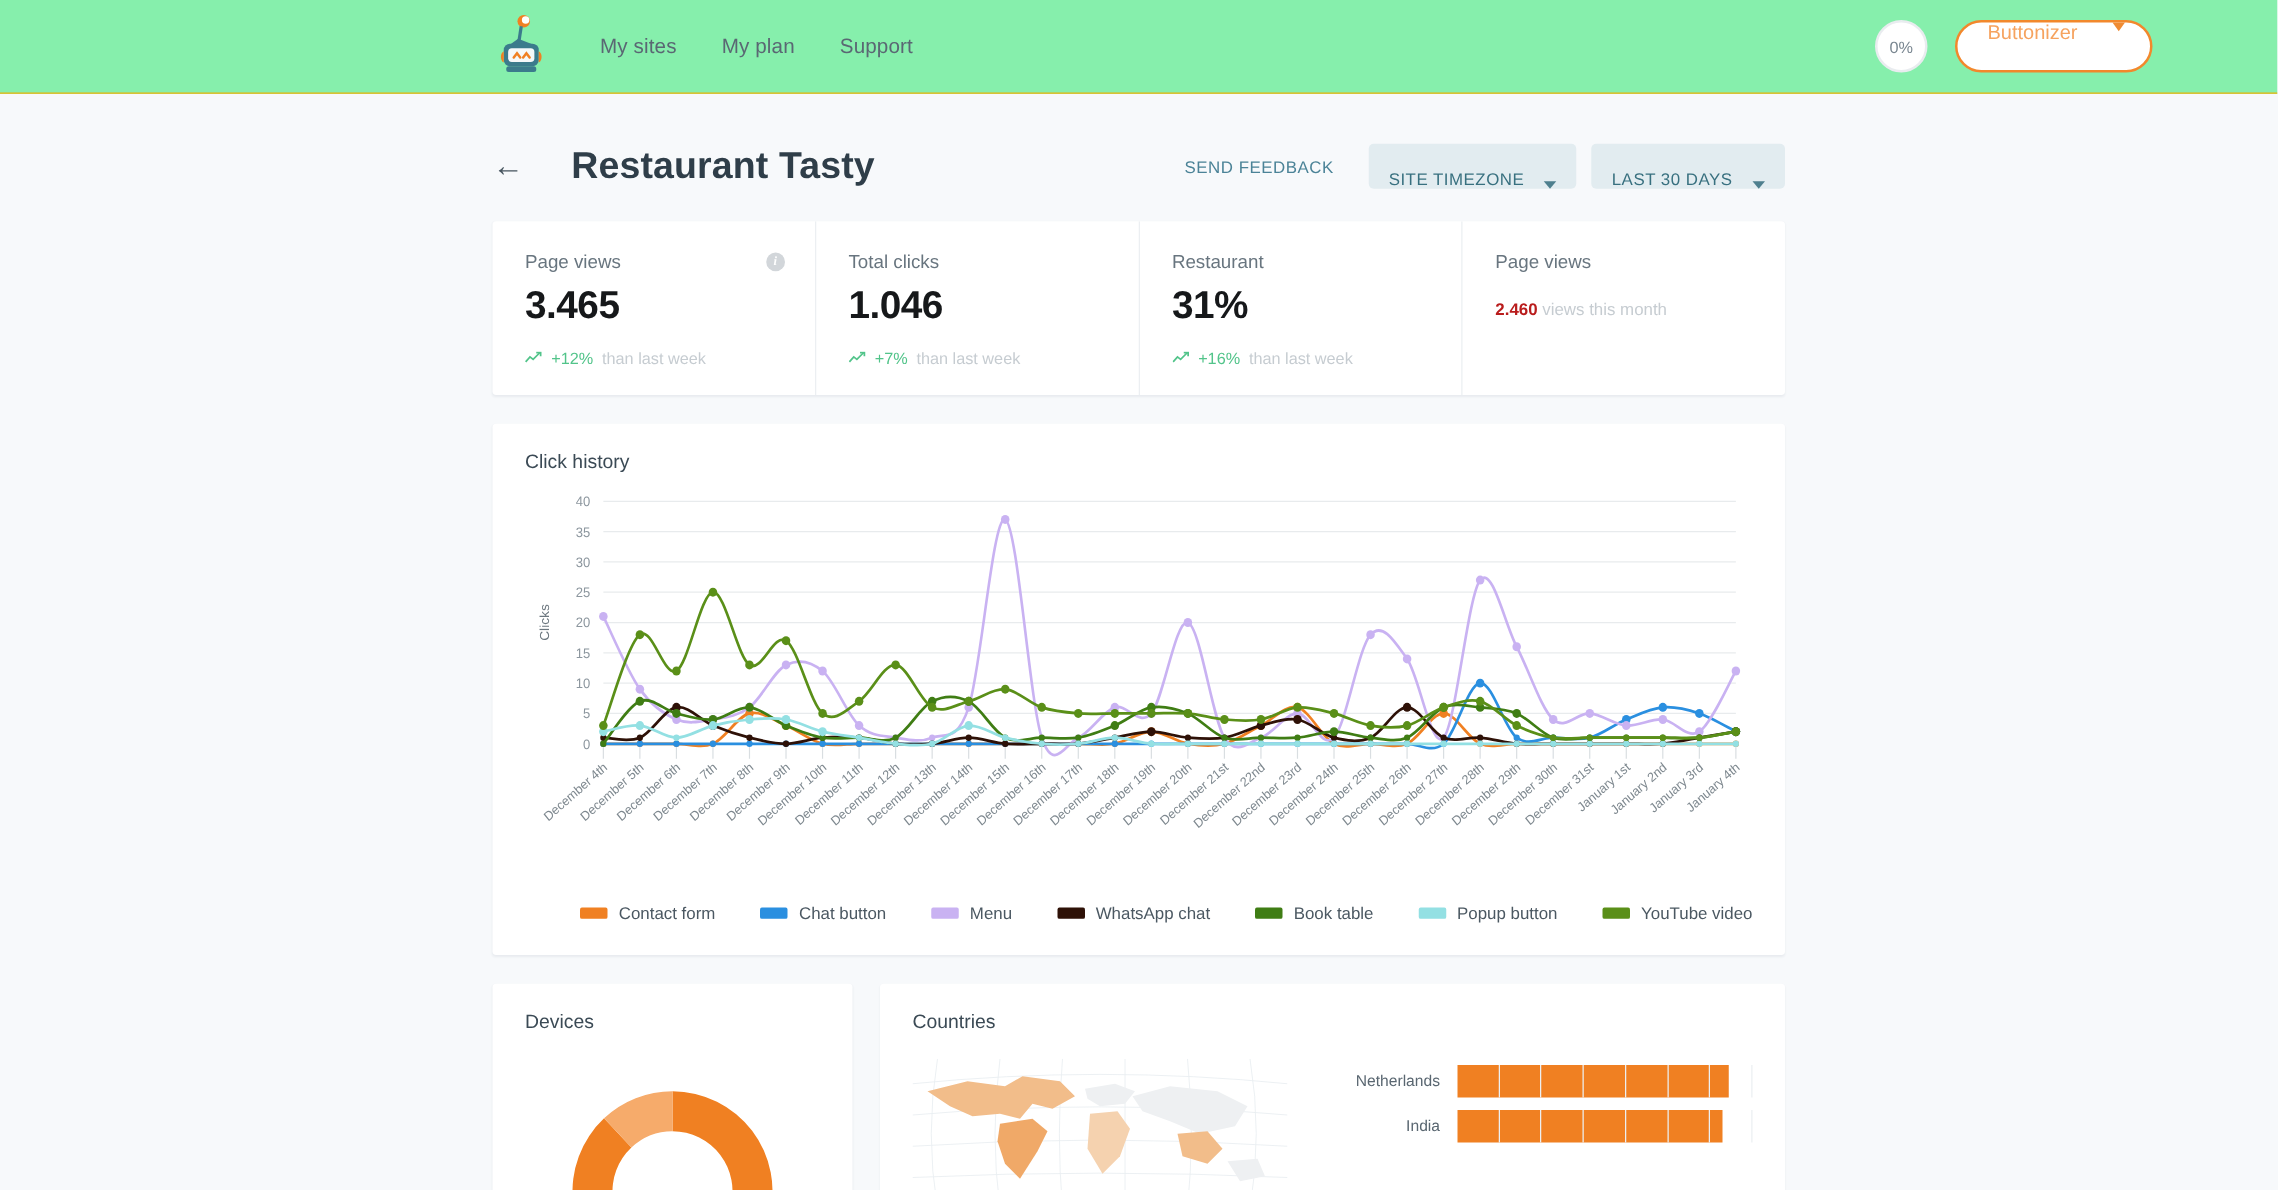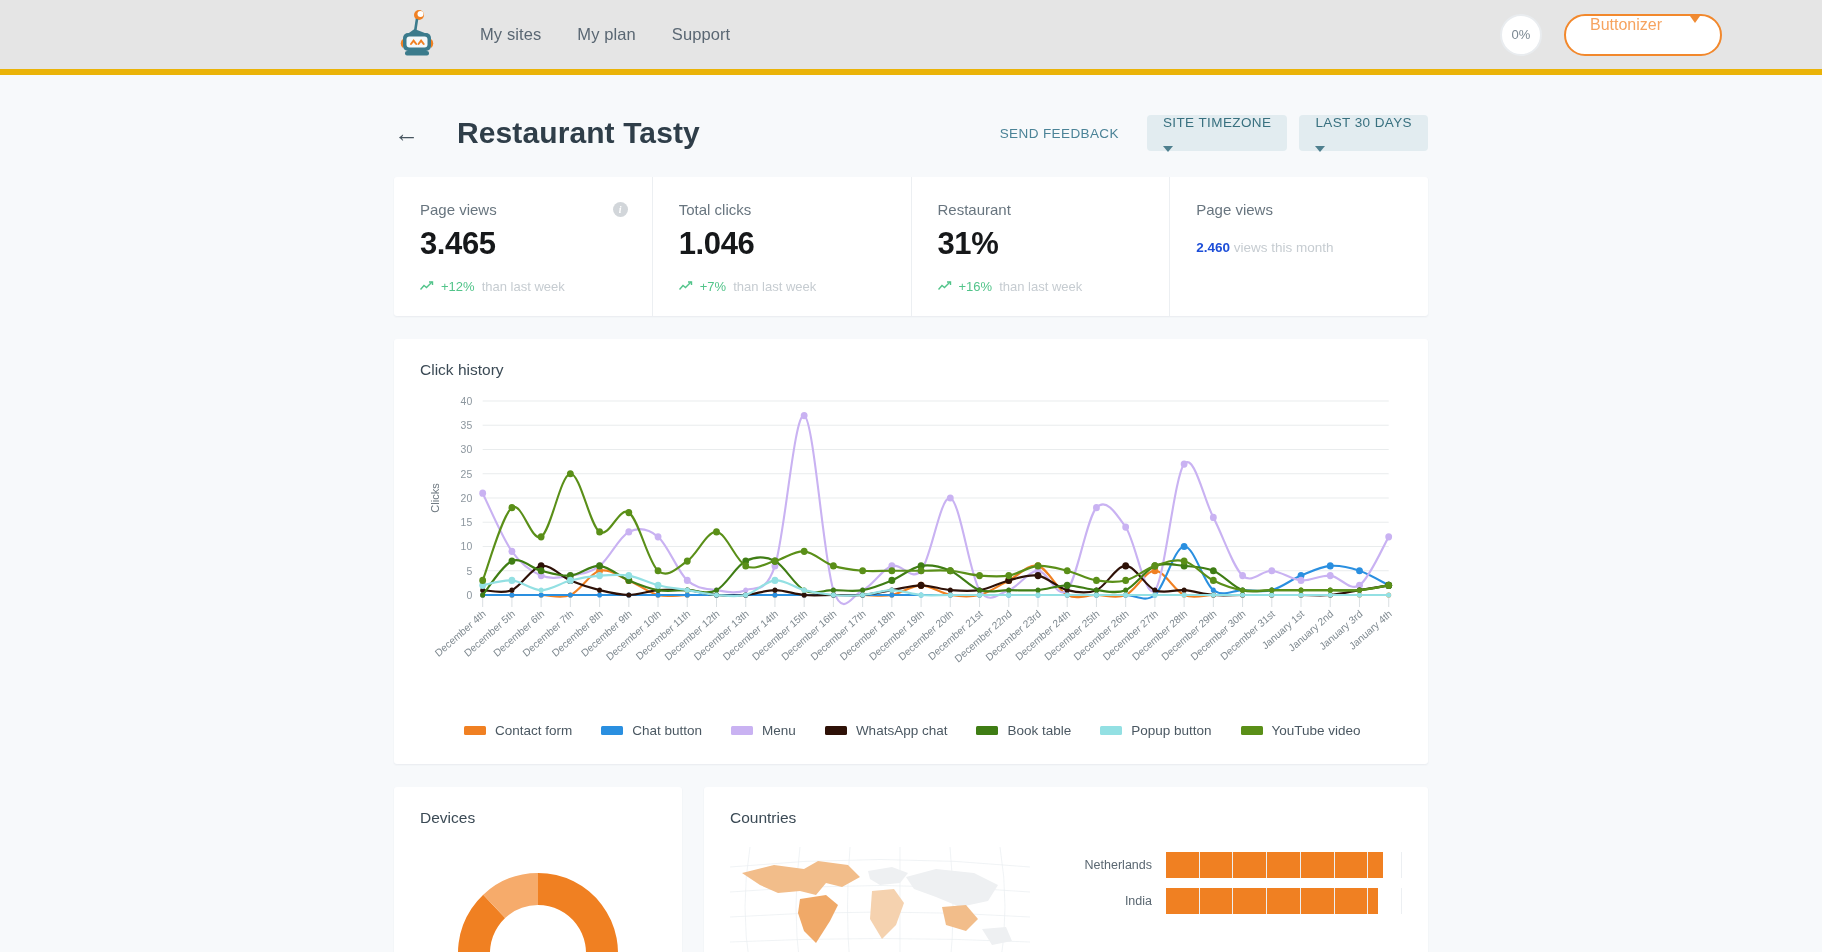--- a/index.html
+++ b/index.html
@@ -8,25 +8,25 @@
     height: 952px;
     overflow: hidden;
     background: #f7f9fb;
     font-family: "Liberation Sans", sans-serif;
     -webkit-font-smoothing: antialiased;
   }
 
   
   .topbar {
     height: 75px;
-    background: #e5e5e5;
+    background: #86efac;
     display: flex;
     align-items: center;
     position: relative;
-    border-bottom: 6px solid #eab308;
+    border-bottom: 1px solid #eab308;
   }
   .topbar-inner {
     width: 1822px;
     display: flex;
     align-items: center;
     padding-left: 394px;
     padding-right: 100px;
   }
   .brand-logo { width: 46px; height: 52px; flex: 0 0 auto; margin-right: 40px; }
   .nav-links { display: flex; align-items: center; gap: 36px; }
@@ -113,24 +113,23 @@
   }
   .pill-btn {
     background: #e2ecf0;
     color: #38707f;
     font-size: 13.5px;
     letter-spacing: .4px;
     height: 36px;
     border-radius: 4px;
     padding: 0 16px;
     display: flex;
-    align-items: flex-start;
+    align-items: flex-end;
     gap: 16px;
     cursor: pointer;
-    flex-direction: column;
   }
   .caret-t {
     width: 0; height: 0;
     border-left: 5px solid transparent;
     border-right: 5px solid transparent;
     border-top: 6px solid #4e7f8e;
   }
 
   
   .stats-row {
@@ -178,21 +177,21 @@
   .stat-delta {
     font-size: 13px;
     display: flex;
     align-items: center;
     gap: 7px;
   }
   .trend-ico { color: #52c48a; font-size: 13px; line-height: 1; }
   .delta-pct { color: #52c48a; }
   .delta-note { color: #c6ccd1; }
   .stat-sub { font-size: 13.5px; margin-top: 22px; }
-  .stat-sub b { color: #1d4ed8; font-weight: 700; }
+  .stat-sub b { color: #b91c1c; font-weight: 700; }
   .stat-sub span { color: #c6ccd1; }
 
   
   .panel {
     background: #fff;
     border-radius: 3px;
     box-shadow: 0 1px 2px rgba(40,60,80,.07);
     margin-top: 23px;
   }
   .panel-title {
@@ -200,23 +199,24 @@
     color: #3b4a55;
     padding: 22px 26px 0 26px;
   }
 
   
   .chart-wrap { padding: 14px 26px 0 26px; position: relative; }
   .chart-svg { display: block; width: 100%; height: 320px; }
   .legend {
     display: flex;
     align-items: center;
-    gap: 29px;
+    gap: 16px;
     padding: 10px 26px 26px 70px;
     flex-wrap: wrap;
+    justify-content: space-between;
   }
   .legend-item { display: flex; align-items: center; gap: 9px; cursor: pointer; }
   .legend-swatch { width: 22px; height: 9px; border-radius: 1.5px; }
   .legend-text { font-size: 13.5px; color: #4b5862; }
 
   
   .bottom-row { display: flex; gap: 22px; margin-top: 23px; }
   .panel-devices { width: 288px; flex: 0 0 288px; margin-top: 0; }
   .panel-countries { flex: 1 1 auto; margin-top: 0; }
   .donut-wrap { display: flex; justify-content: center; padding-top: 26px; }

